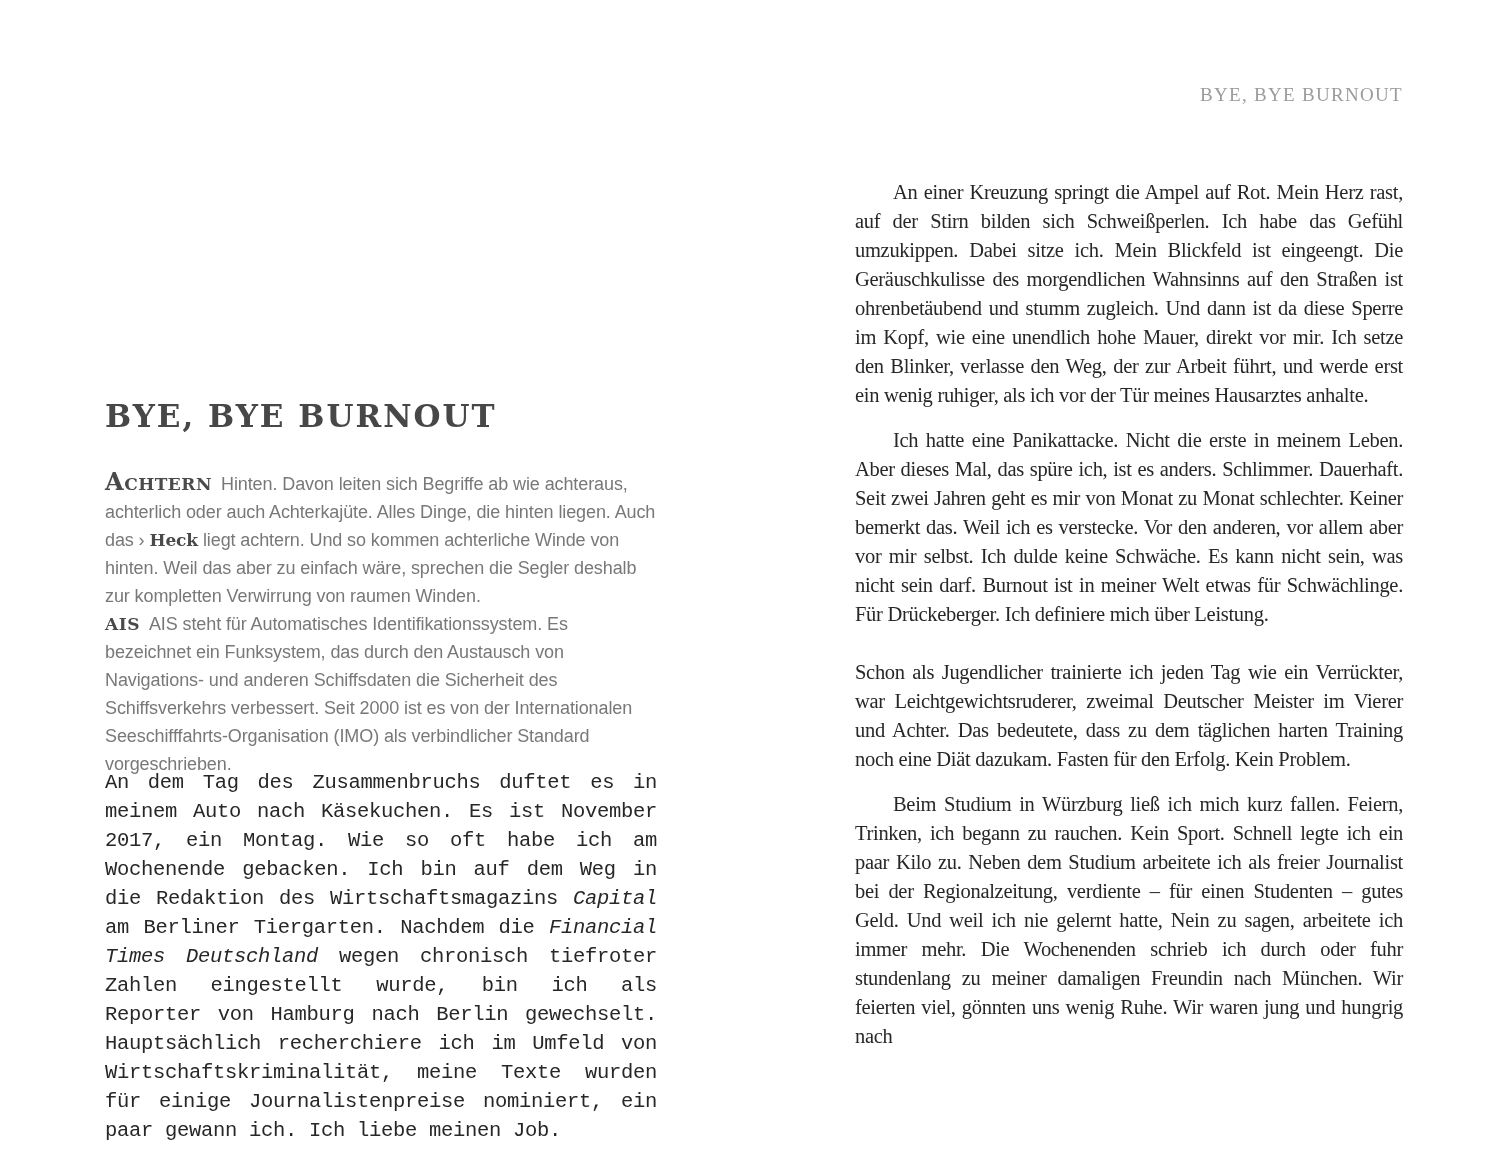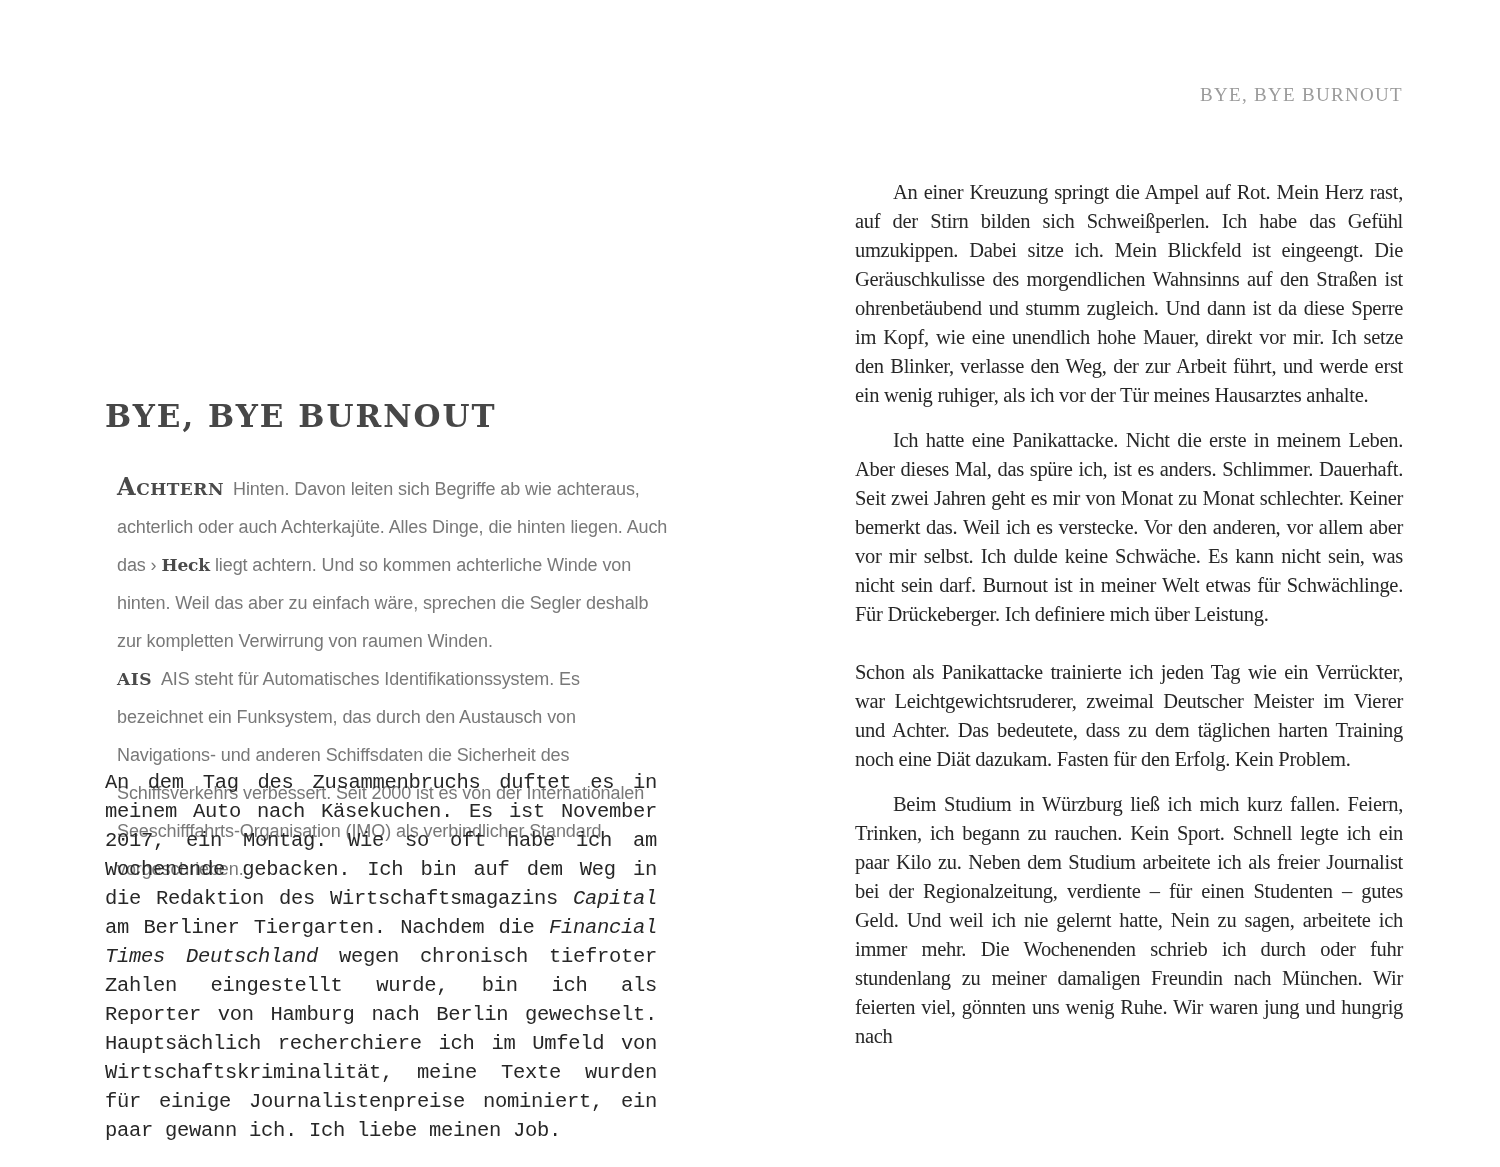--- a/index.html
+++ b/index.html
@@ -31,25 +31,25 @@
     font-weight: 700;
     font-size: 31px;
     letter-spacing: 2px;
     color: #474747;
     white-space: nowrap;
   }
 
   .glossary {
     position: absolute;
     top: 468px;
-    left: 12px;
+    left: 0;
     width: 100%;
     font-family: "Liberation Sans", sans-serif;
     font-size: 18px;
-    line-height: 38px;
+    line-height: 28px;
     letter-spacing: -0.1px;
     color: #787878;
   }
   .glossary-entry { margin: 0; }
   .glossary-entry + .glossary-entry { }
 
   .glossary-term {
     font-family: "DejaVu Serif", serif;
     font-weight: 700;
     font-size: 17px;
@@ -138,17 +138,17 @@
 
 </div>
 
 <div class="page" id="right-page">
 
   <div class="running-header">BYE, BYE BURNOUT</div>
 
   <div class="body-text" id="right-body">
     <p class="indent">An einer Kreuzung springt die Ampel auf Rot. Mein Herz rast, auf der Stirn bilden sich Schweißperlen. Ich habe das Gefühl umzukippen. Dabei sitze ich. Mein Blickfeld ist eingeengt. Die Geräuschkulisse des morgendlichen Wahnsinns auf den Straßen ist ohrenbetäubend und stumm zugleich. Und dann ist da diese Sperre im Kopf, wie eine unendlich hohe Mauer, direkt vor mir. Ich setze den Blinker, verlasse den Weg, der zur Arbeit führt, und werde erst ein wenig ruhiger, als ich vor der Tür meines Hausarztes anhalte.</p>
     <p class="indent">Ich hatte eine Panikattacke. Nicht die erste in meinem Leben. Aber dieses Mal, das spüre ich, ist es anders. Schlimmer. Dauerhaft. Seit zwei Jahren geht es mir von Monat zu Monat schlechter. Keiner bemerkt das. Weil ich es verstecke. Vor den anderen, vor allem aber vor mir selbst. Ich dulde keine Schwäche. Es kann nicht sein, was nicht sein darf. Burnout ist in meiner Welt etwas für Schwächlinge. Für Drückeberger. Ich definiere mich über Leistung.</p>
-    <p class="section-start">Schon als Panikattacke trainierte ich jeden Tag wie ein Verrückter, war Leichtgewichtsruderer, zweimal Deutscher Meister im Vierer und Achter. Das bedeutete, dass zu dem täglichen harten Training noch eine Diät dazukam. Fasten für den Erfolg. Kein Problem.</p>
+    <p class="section-start">Schon als Jugendlicher trainierte ich jeden Tag wie ein Verrückter, war Leichtgewichtsruderer, zweimal Deutscher Meister im Vierer und Achter. Das bedeutete, dass zu dem täglichen harten Training noch eine Diät dazukam. Fasten für den Erfolg. Kein Problem.</p>
     <p class="indent">Beim Studium in Würzburg ließ ich mich kurz fallen. Feiern, Trinken, ich begann zu rauchen. Kein Sport. Schnell legte ich ein paar Kilo zu. Neben dem Studium arbeitete ich als freier Journalist bei der Regionalzeitung, verdiente – für einen Studenten – gutes Geld. Und weil ich nie gelernt hatte, Nein zu sagen, arbeitete ich immer mehr. Die Wochenenden schrieb ich durch oder fuhr stundenlang zu meiner damaligen Freundin nach München. Wir feierten viel, gönnten uns wenig Ruhe. Wir waren jung und hungrig nach</p>
   </div>
 
 </div>
 
 </body></html>

